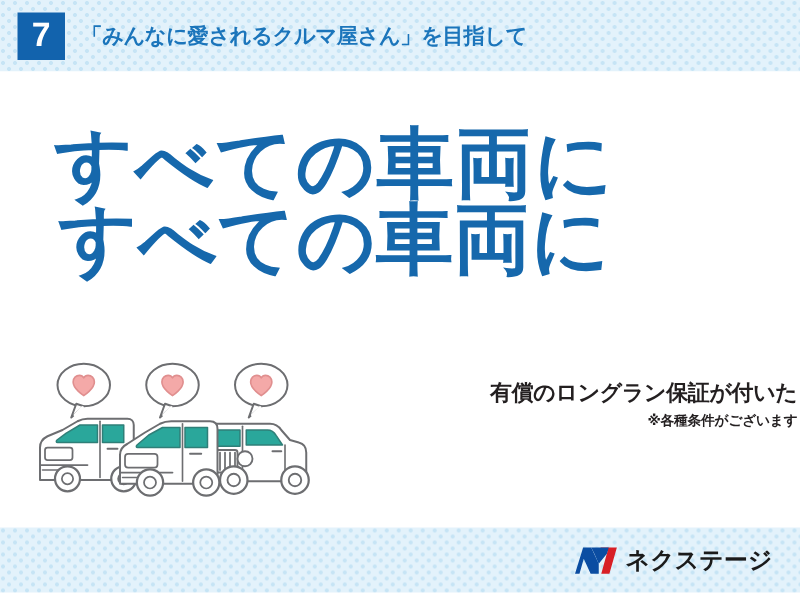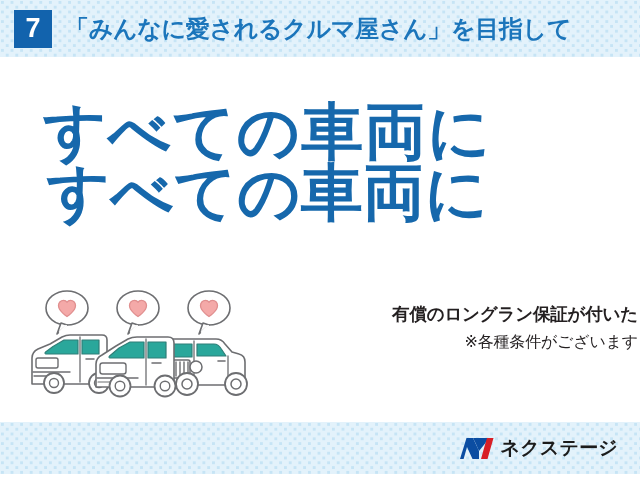--- a/index.html
+++ b/index.html
@@ -34,21 +34,21 @@
     background:#1263ad;
     color:#ffffff;
     font-size:27px;font-weight:bold;
     display:flex;align-items:center;justify-content:center;
     line-height:1;
     letter-spacing:0;
   }
   #header-title{
     margin-left:13px;
     color:#1b75bb;
-    font-size:24px;
+    font-size:17px;
     font-weight:bold;
     letter-spacing:-0.3px;
     white-space:nowrap;
   }
 
   
   #headline{
     position:absolute;left:0;top:101px;width:535px;
     text-align:center;
     color:#1668ac;
@@ -75,21 +75,21 @@
   #copy{
     position:absolute;left:258px;top:15px;width:380px;
     color:#231f20;
     text-align:right;
   }
   #copy .l1,#copy .l2{
     font-size:17.5px;font-weight:bold;line-height:1.52;
     letter-spacing:-0.2px;white-space:nowrap;
   }
   #copy .l3{
-    font-size:16px;font-weight:normal;line-height:1.6;
+    font-size:11px;font-weight:bold;line-height:1.6;
     letter-spacing:-0.2px;white-space:nowrap;margin-top:1px;
   }
 
   
   #footer{
     position:absolute;left:0;top:422px;width:640px;height:52px;
   }
   #logo{
     position:absolute;right:22px;top:50%;transform:translateY(-50%);
     display:flex;align-items:center;

